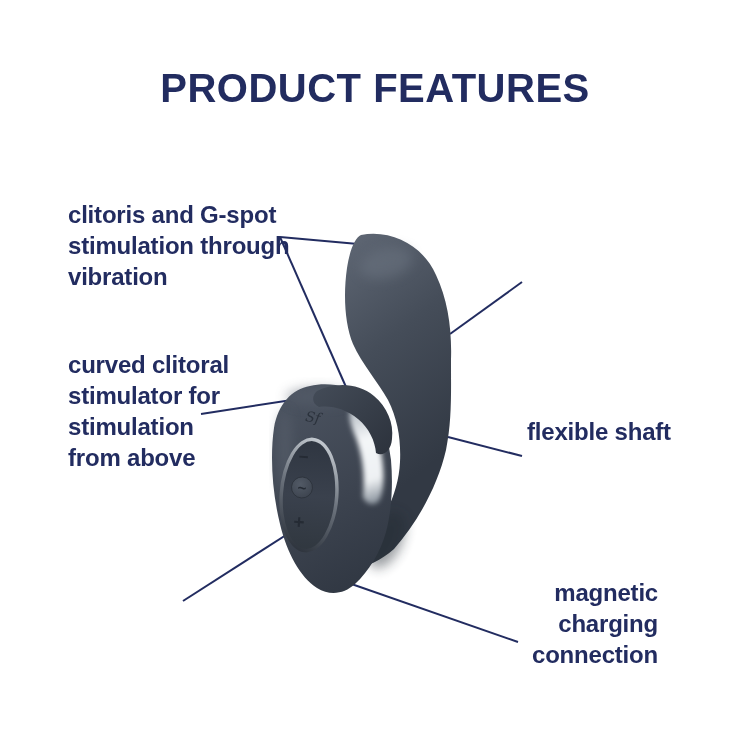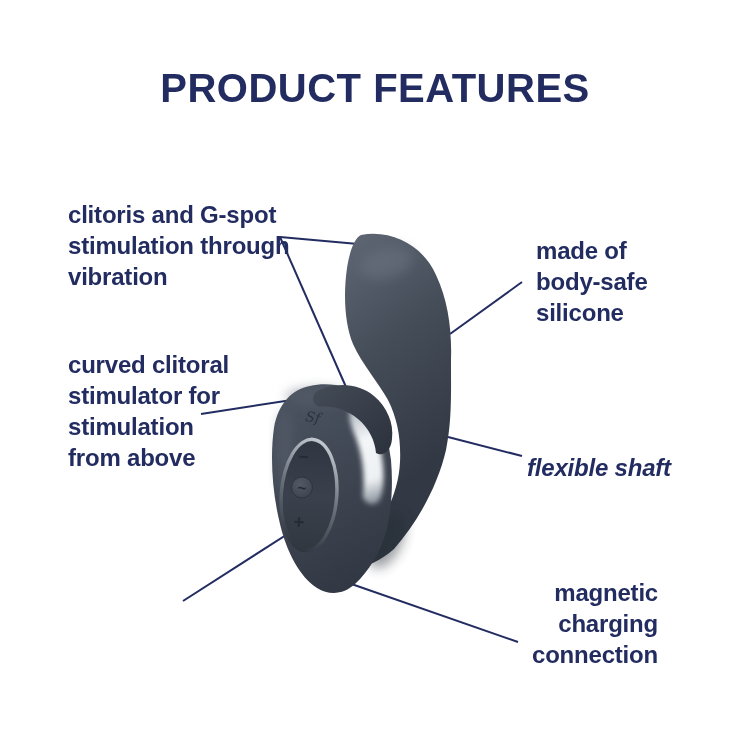--- a/index.html
+++ b/index.html
@@ -18,41 +18,38 @@
   .feature-label{
     position:absolute;
     font-size:24px;font-weight:bold;line-height:31px;letter-spacing:-0.2px;
     color:#222c60;
     white-space:pre-line;
   }
   #f0{left:68px;top:199px;}
   #f1{left:68px;top:349px;}
   #f2{left:68px;top:545px;}
   #f3{left:536px;top:235px;}
-  #f4{left:527px;top:452px;font-style:italic;}
+  #f4{left:527px;top:416px;}
   #f5{left:532px;top:577px;text-align:right;}
   svg{position:absolute;inset:0;}
 </style>
 </head>
 <body>
 
 <div class="stage">
 
   <div class="page-title">PRODUCT FEATURES</div>
 
   <div class="feature-label" id="f1">curved clitoral
 stimulator for
 stimulation
 from above</div>
   <div class="feature-label" id="f0">clitoris and G-spot
 stimulation through
 vibration</div>
-  <div class="feature-label" id="f3">made of
-body-safe
-silicone</div>
   <div class="feature-label" id="f4">flexible shaft</div>
   <div class="feature-label" id="f5">magnetic
 charging
 connection</div>
 
   <svg width="750" height="750" viewBox="0 0 750 750">
     <defs>
       <linearGradient id="gShaft" gradientUnits="userSpaceOnUse" x1="335" y1="250" x2="475" y2="430">
         <stop offset="0" stop-color="#5e6673"></stop>
         <stop offset="0.45" stop-color="#454d59"></stop>

